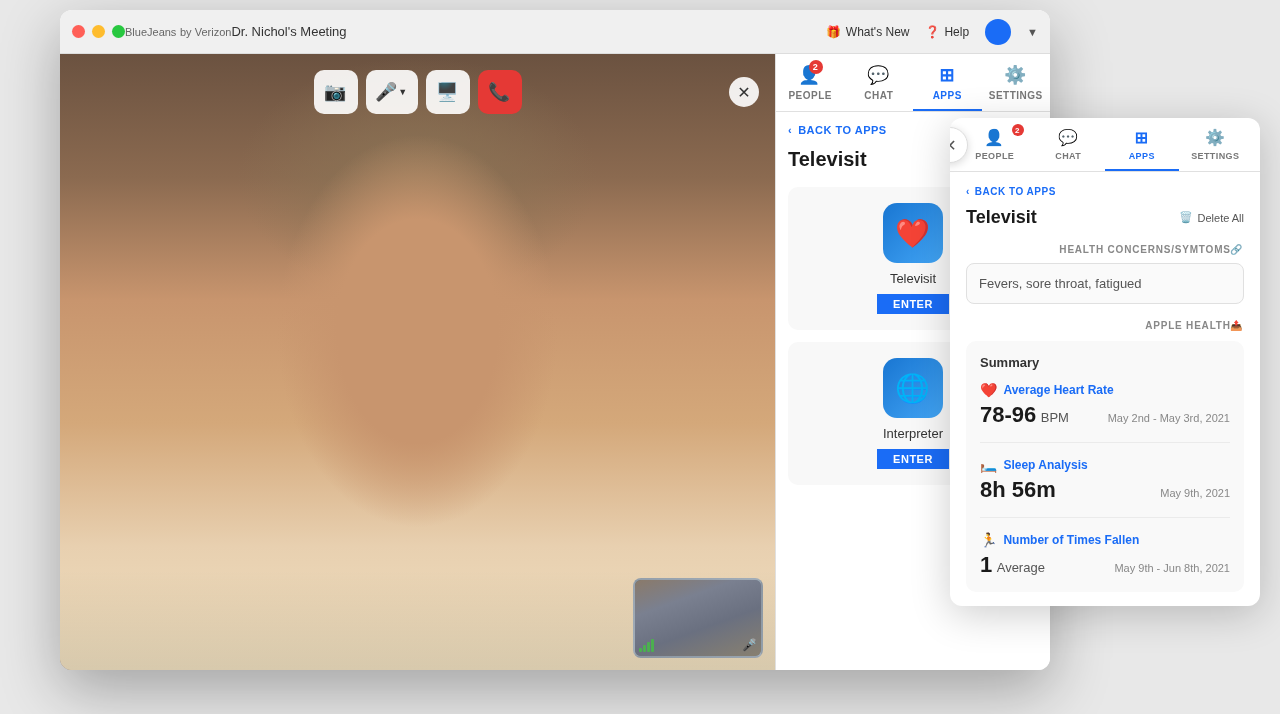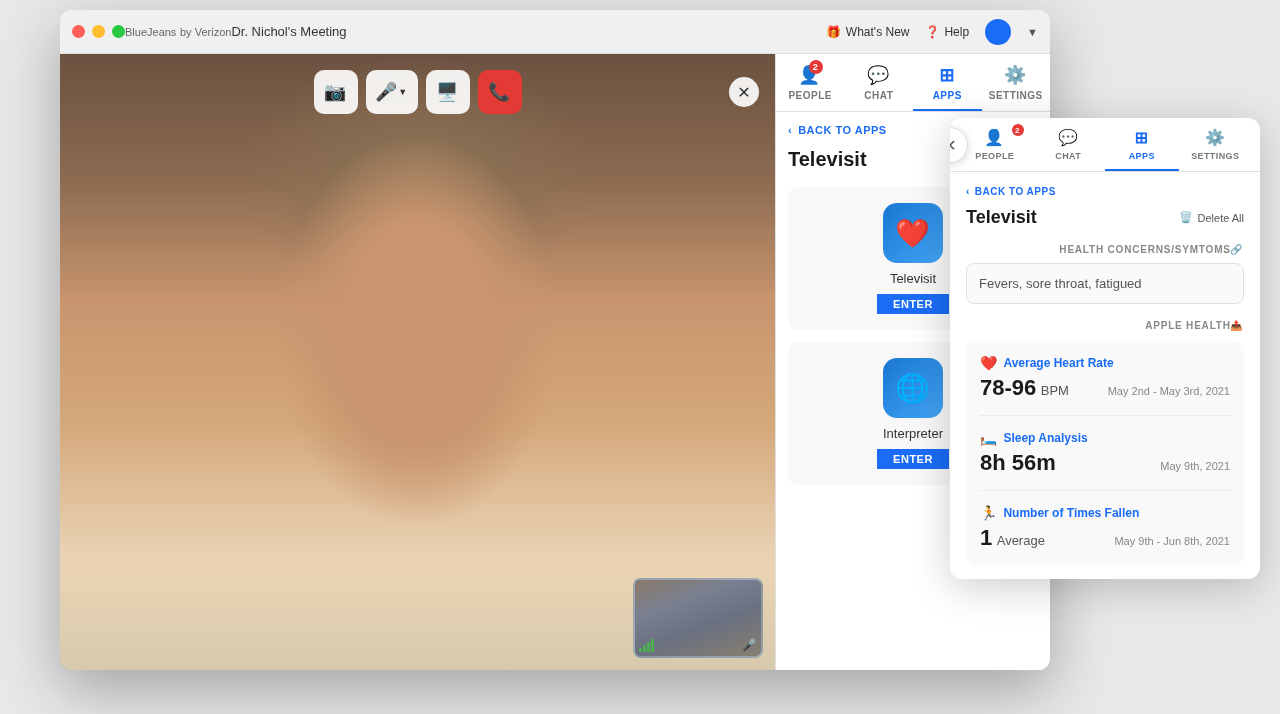--- a/index.html
+++ b/index.html
@@ -726,20 +726,21 @@
     </div>
     <div class="health-input">Fevers, sore throat, fatigued</div>
 
     <div class="apple-health-section">
       <div class="section-label">
         <span>APPLE HEALTH</span>
         <span>📤</span>
       </div>
 
       <div class="health-card">
+        <div class="health-card-summary">Summary</div>
 
         <div class="health-metric">
           <div class="metric-label-row">
             <span class="metric-icon">❤️</span>
             <span class="metric-name">Average Heart Rate</span>
           </div>
           <div class="metric-value-row">
             <div>
               <span class="metric-value">78-96</span>
               <span class="metric-unit">BPM</span>

